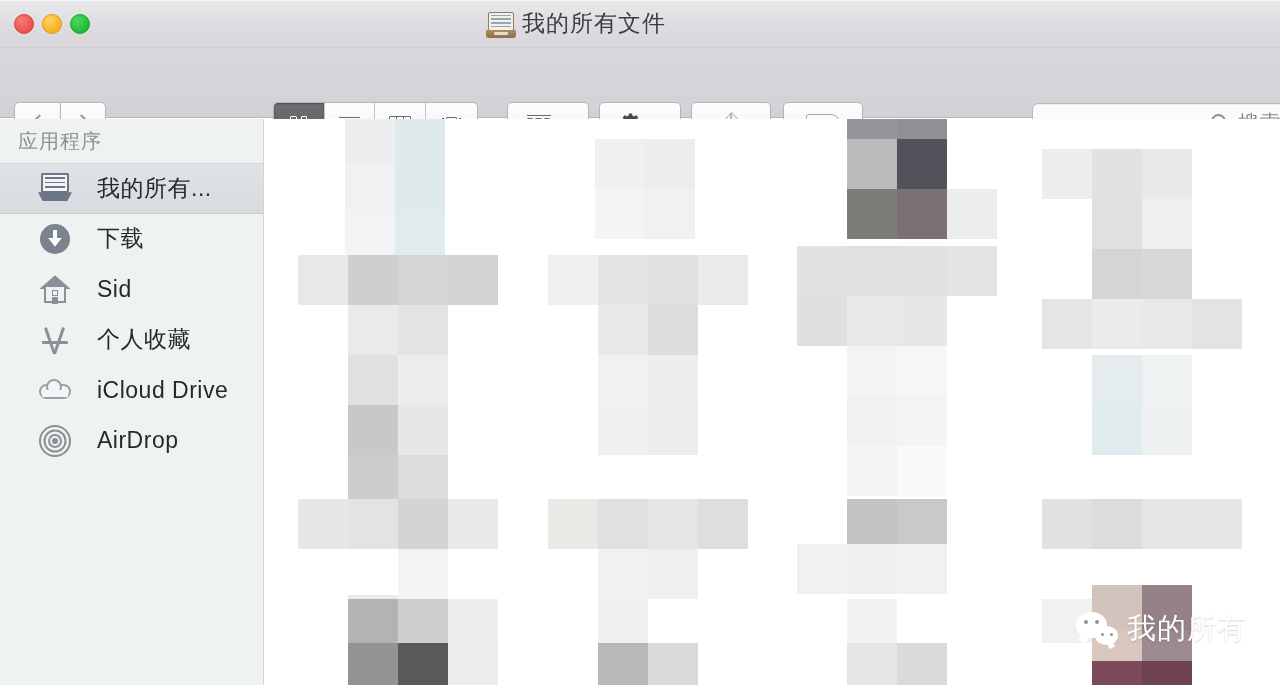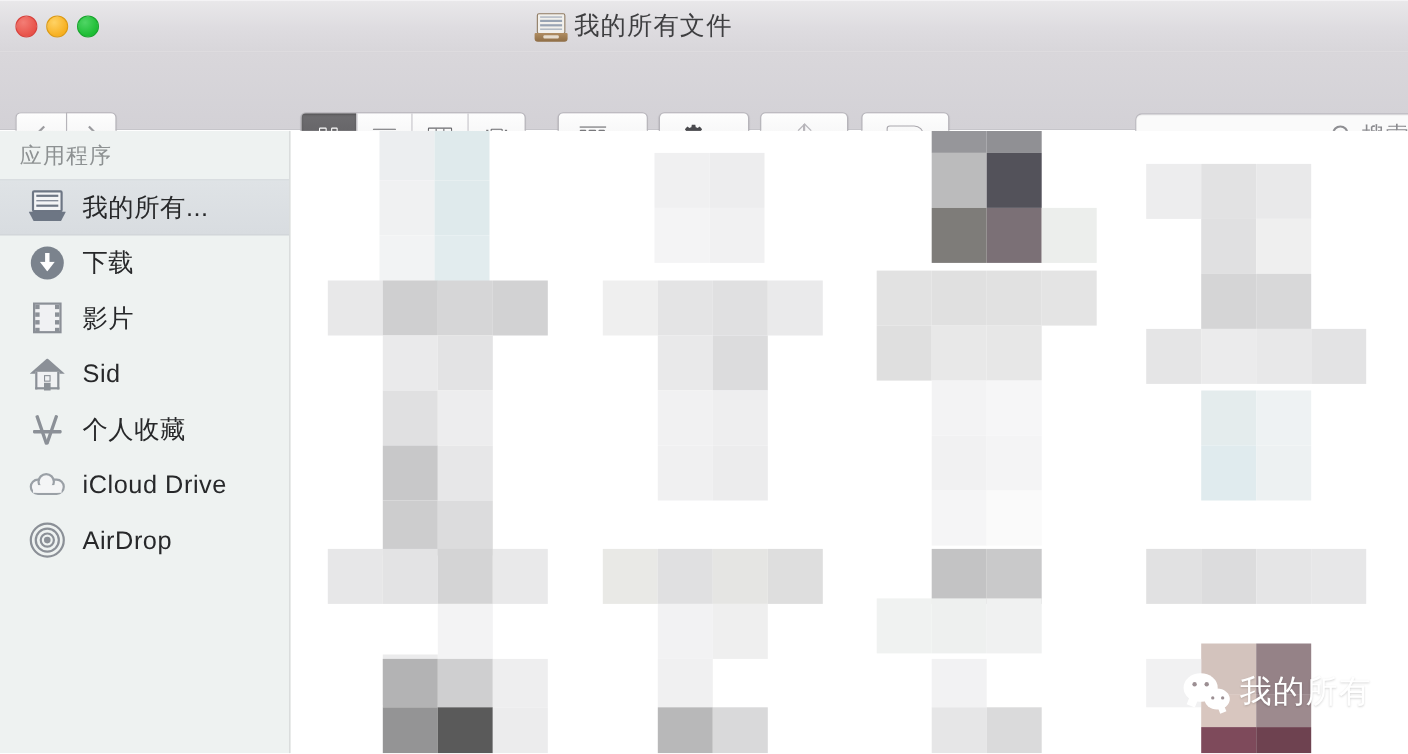--- a/index.html
+++ b/index.html
@@ -312,22 +312,22 @@
     padding-left: 18px;
     font-size: 20px;
     color: #8d9192;
     letter-spacing: 1px;
     box-sizing: border-box;
   }
   .sb-item {
     height: 50.5px;
     display: flex;
     align-items: center;
-    padding-left: 26px;
-    gap: 15px;
+    padding-left: 38px;
+    gap: 25px;
     box-sizing: border-box;
   }
   .sb-item.selected {
     background: linear-gradient(to bottom, #dfe3e6, #d8dce0);
     border-top: 1px solid #d0d5d9;
     border-bottom: 1px solid #c9ced3;
   }
   .sb-label {
     font-size: 23px;
     color: #27282a;
@@ -720,38 +720,20 @@
     <div class="sb-item">
       <span class="sb-icon sbi-down">
         <span class="circle"></span>
           <span class="stem"></span>
           <span class="head"></span>
       </span>
       <span class="sb-label">下载</span>
     </div>
 
 
-    <div class="sb-item">
-      <span class="sb-icon sbi-mov">
-        <span class="strip"></span>
-        <span class="perf l">
-            <i></i>
-            <i></i>
-            <i></i>
-            <i></i>
-          </span>
-        <span class="perf r">
-            <i></i>
-            <i></i>
-            <i></i>
-            <i></i>
-          </span>
-      </span>
-      <span class="sb-label">影片</span>
-    </div>
 
     <div class="sb-item">
       <span class="sb-icon sbi-home">
         <span class="roof"></span>
           <span class="walls"></span>
           <span class="win"></span>
           <span class="door"></span>
       </span>
       <span class="sb-label">Sid</span>
     </div>

